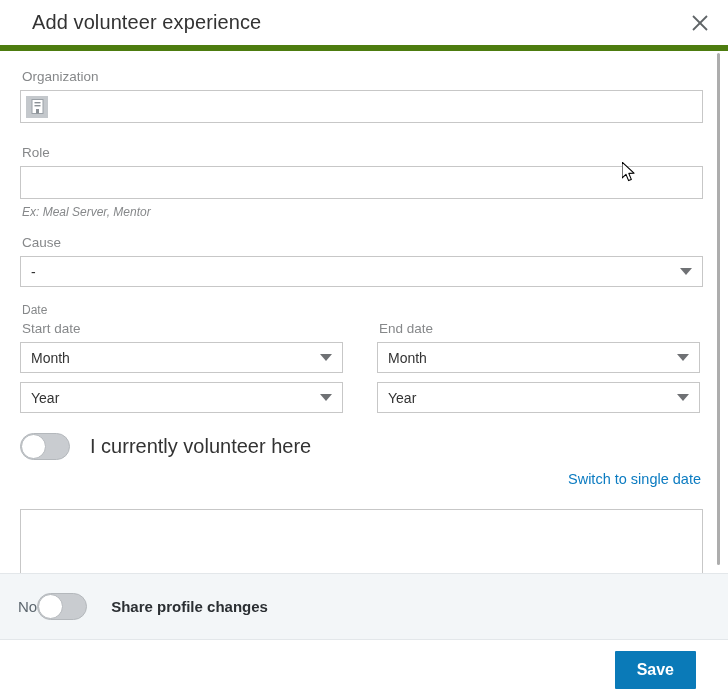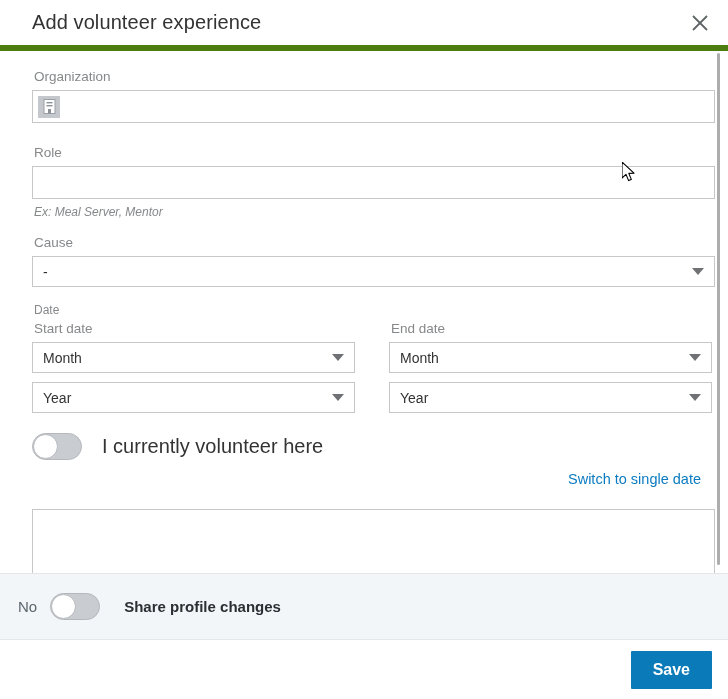--- a/index.html
+++ b/index.html
@@ -65,21 +65,21 @@
     position: relative;
     overflow: hidden;
     padding: 0;
   }
   .form-scroll {
     position: absolute;
     top: 0;
     left: 0;
     right: 0;
     bottom: 0;
-    padding: 18px 26px 0 32px;
+    padding: 18px 26px 0 20px;
     box-sizing: border-box;
   }
 
   .field-label {
     font-size: 13.5px;
     color: #86888a;
     margin: 0 0 5px 2px;
     display: block;
     line-height: 16px;
   }
@@ -274,21 +274,20 @@
     background: #f3f6f8;
     border-top: 1px solid #e3e7ea;
     border-bottom: 1px solid #e3e7ea;
     display: flex;
     align-items: center;
     padding-left: 18px;
   }
   .share-no {
     font-size: 15px;
     color: #5c666e;
-    margin-right: 13px;
   }
   .share-text { margin-left: 24px; }
   .share-title {
     font-size: 15px;
     font-weight: bold;
     color: #2b2f33;
     line-height: 19px;
   }
   .share-sub {
     font-size: 13.5px;
@@ -301,21 +300,21 @@
   .modal-footer {
     position: absolute;
     left: 0;
     right: 0;
     bottom: 0;
     height: 59px;
     background: #ffffff;
     display: flex;
     align-items: center;
     justify-content: flex-end;
-    padding-right: 16px;
+    padding-right: 32px;
     box-sizing: border-box;
   }
   .save-btn {
     background: #0a7ab8;
     color: #ffffff;
     border: none;
     font-family: "Liberation Sans", sans-serif;
     font-size: 16px;
     font-weight: bold;
     height: 38px;

